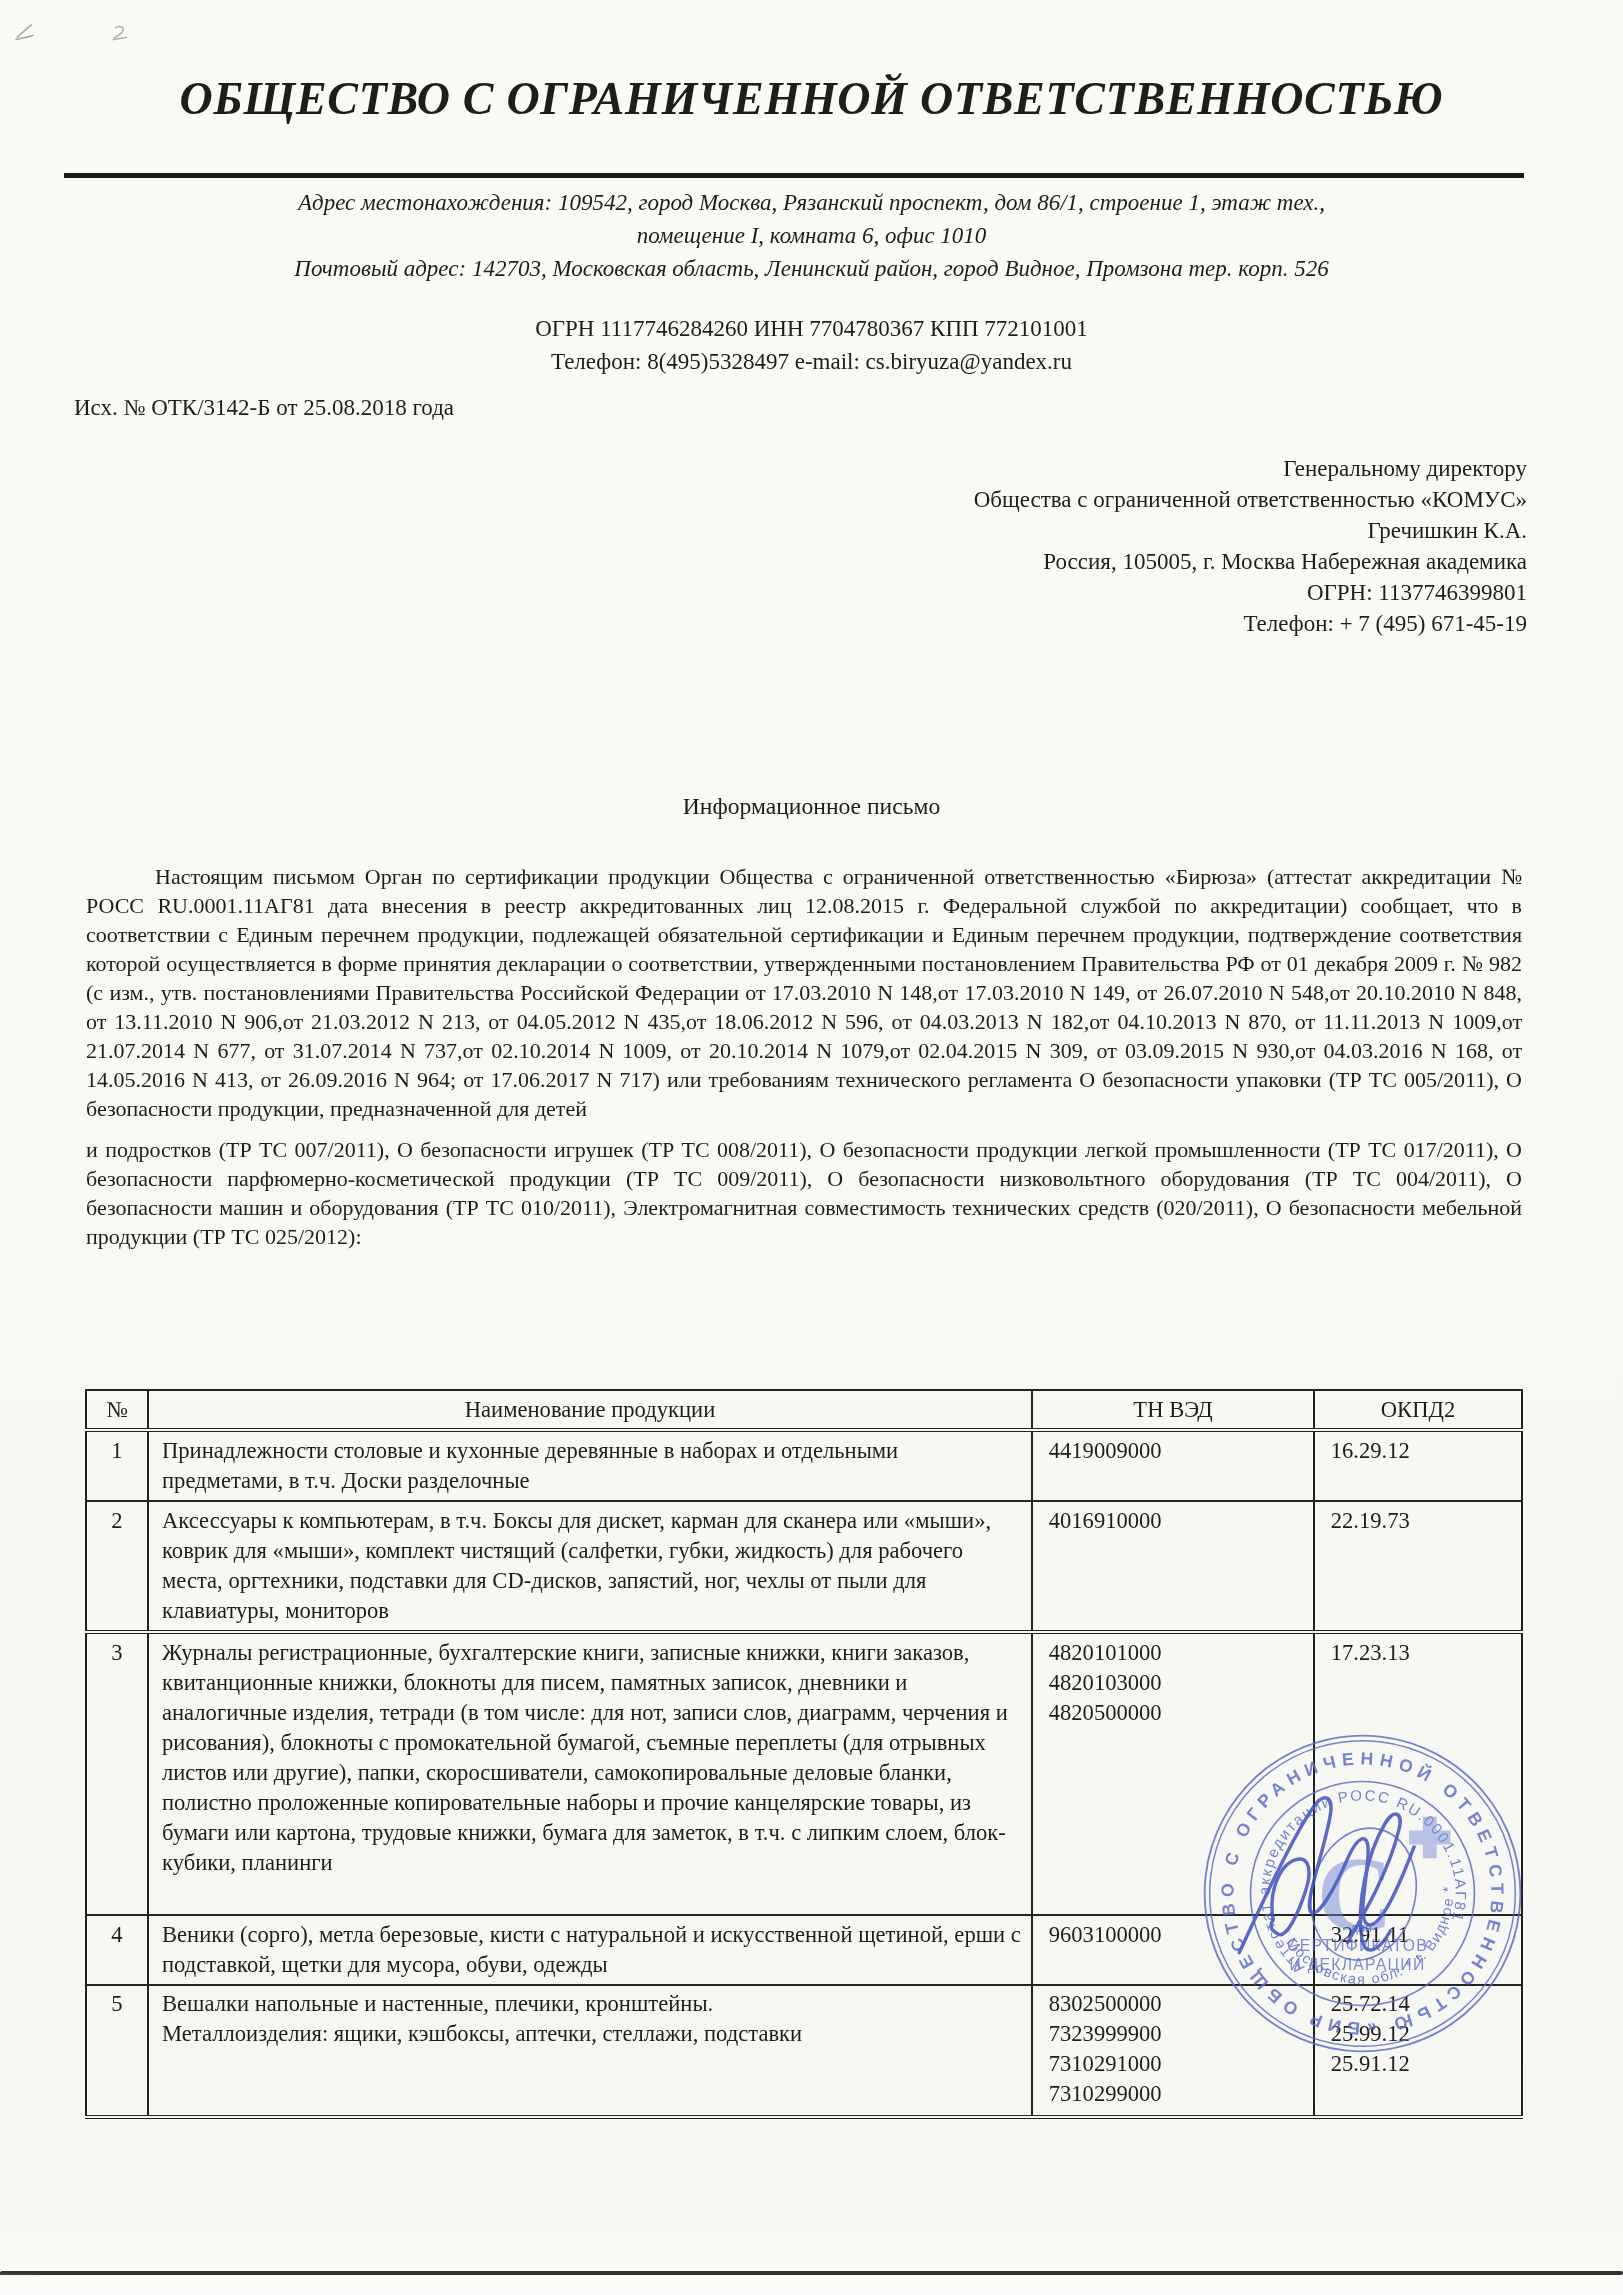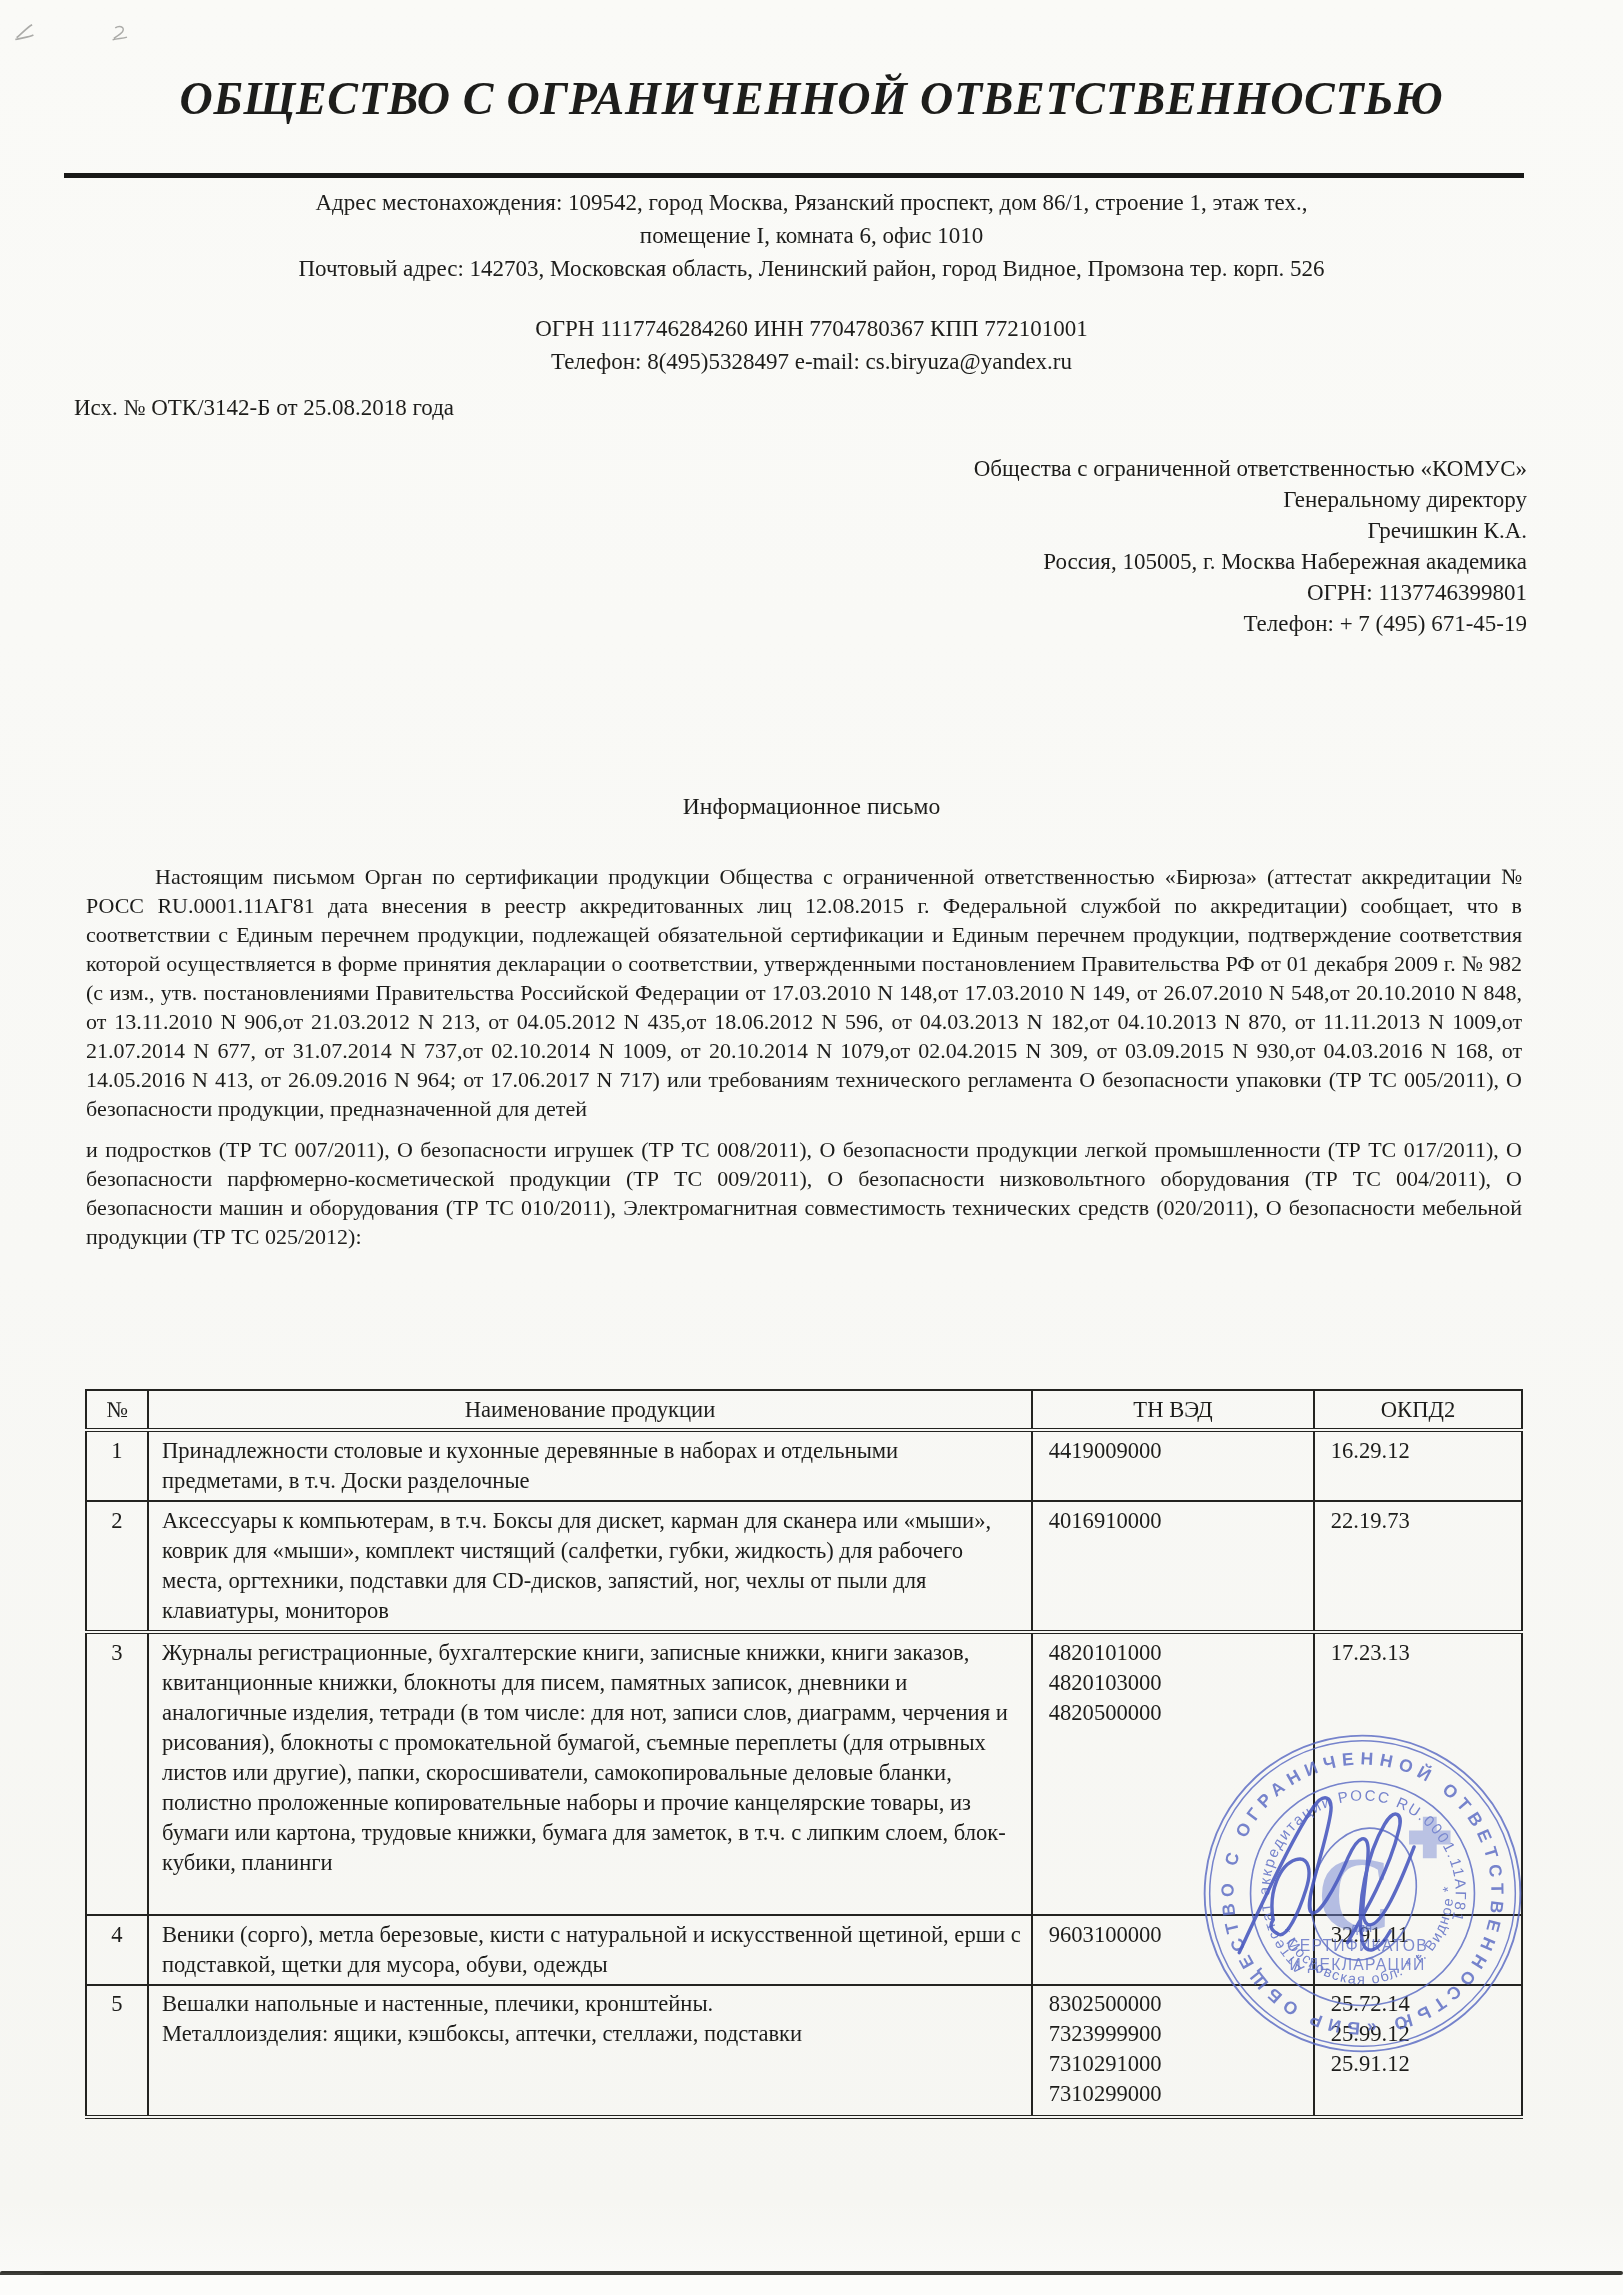--- a/index.html
+++ b/index.html
@@ -6,21 +6,21 @@
   .page{
     position:relative;width:1623px;height:2295px;margin:0 auto;
     background:linear-gradient(180deg,#fafaf7 0%,#f8f8f5 55%,#f6f6f2 96%,#fbfbf9 100%);
     font-family:"Liberation Serif","DejaVu Serif",serif;color:#1d1d1b;overflow:hidden;
   }
   .abs{position:absolute;}
   .centered{left:0;width:100%;text-align:center;}
   .org-line1{top:75px;font-size:46px;line-height:47px;font-weight:bold;font-style:italic;letter-spacing:0.7px;}
   .org-line2{top:120px;font-size:41px;line-height:46px;font-weight:bold;font-style:italic;}
   .head-rule{top:173px;left:64px;width:1460px;height:4.6px;background:#191917;}
-  .addr-block{top:186px;font-size:23px;line-height:33px;}
+  .addr-block{top:186px;font-size:23px;line-height:33px;font-style:italic;}
   .ogrn-block{top:306px;font-size:23px;line-height:33px;margin-top:6px;}
   .outgoing{top:395px;left:74px;font-size:23px;}
   .recipient{top:453px;right:96px;text-align:right;font-size:23px;line-height:31px;}
   .letter-title{top:793px;font-size:23.6px;}
   .body-text{top:850px;left:74px;width:1460px;font-size:22px;line-height:29px;text-align:justify;}
   .body-text p{margin:12px;}
   .body-text p.p1{text-indent:69px;}
   .products{top:1389px;left:85px;width:1436px;border-collapse:collapse;table-layout:fixed;
             font-size:22.6px;line-height:30px;}
   .products th,.products td{border:2px solid #232320;vertical-align:top;font-weight:normal;
@@ -67,22 +67,22 @@
   </div>
 
   <div class="abs centered ogrn-block">
     <div>ОГРН 1117746284260 ИНН 7704780367 КПП 772101001</div>
     <div>Телефон: 8(495)5328497 e-mail: cs.biryuza@yandex.ru</div>
   </div>
 
   <div class="abs outgoing">Исх. № ОТК/3142-Б от 25.08.2018 года</div>
 
   <div class="abs recipient">
+    <div>Генеральному директору</div>
     <div>Общества с ограниченной ответственностью «КОМУС»</div>
-    <div>Генеральному директору</div>
     <div>Гречишкин К.А.</div>
     <div>Россия, 105005, г. Москва Набережная академика</div>
     <div>ОГРН: 1137746399801</div>
     <div>Телефон: + 7 (495) 671-45-19</div>
   </div>
 
   <div class="abs centered letter-title">Информационное письмо</div>
 
   <div class="abs body-text">
     <p class="p1">Настоящим письмом Орган по сертификации продукции Общества с ограниченной ответственностью «Бирюза» (аттестат аккредитации № РОСС RU.0001.11АГ81 дата внесения в реестр аккредитованных лиц 12.08.2015 г. Федеральной службой по аккредитации) сообщает, что в соответствии с Единым перечнем продукции, подлежащей обязательной сертификации и Единым перечнем продукции, подтверждение соответствия которой осуществляется в форме принятия декларации о соответствии, утвержденными постановлением Правительства РФ от 01 декабря 2009 г. № 982 (с изм., утв. постановлениями Правительства Российской Федерации от 17.03.2010 N 148,от 17.03.2010 N 149, от 26.07.2010 N 548,от 20.10.2010 N 848, от 13.11.2010 N 906,от 21.03.2012 N 213, от 04.05.2012 N 435,от 18.06.2012 N 596, от 04.03.2013 N 182,от 04.10.2013 N 870, от 11.11.2013 N 1009,от 21.07.2014 N 677, от 31.07.2014 N 737,от 02.10.2014 N 1009, от 20.10.2014 N 1079,от 02.04.2015 N 309, от 03.09.2015 N 930,от 04.03.2016 N 168, от 14.05.2016 N 413, от 26.09.2016 N 964; от 17.06.2017 N 717) или требованиям технического регламента О безопасности упаковки (ТР ТС 005/2011), О безопасности продукции, предназначенной для детей</p>

